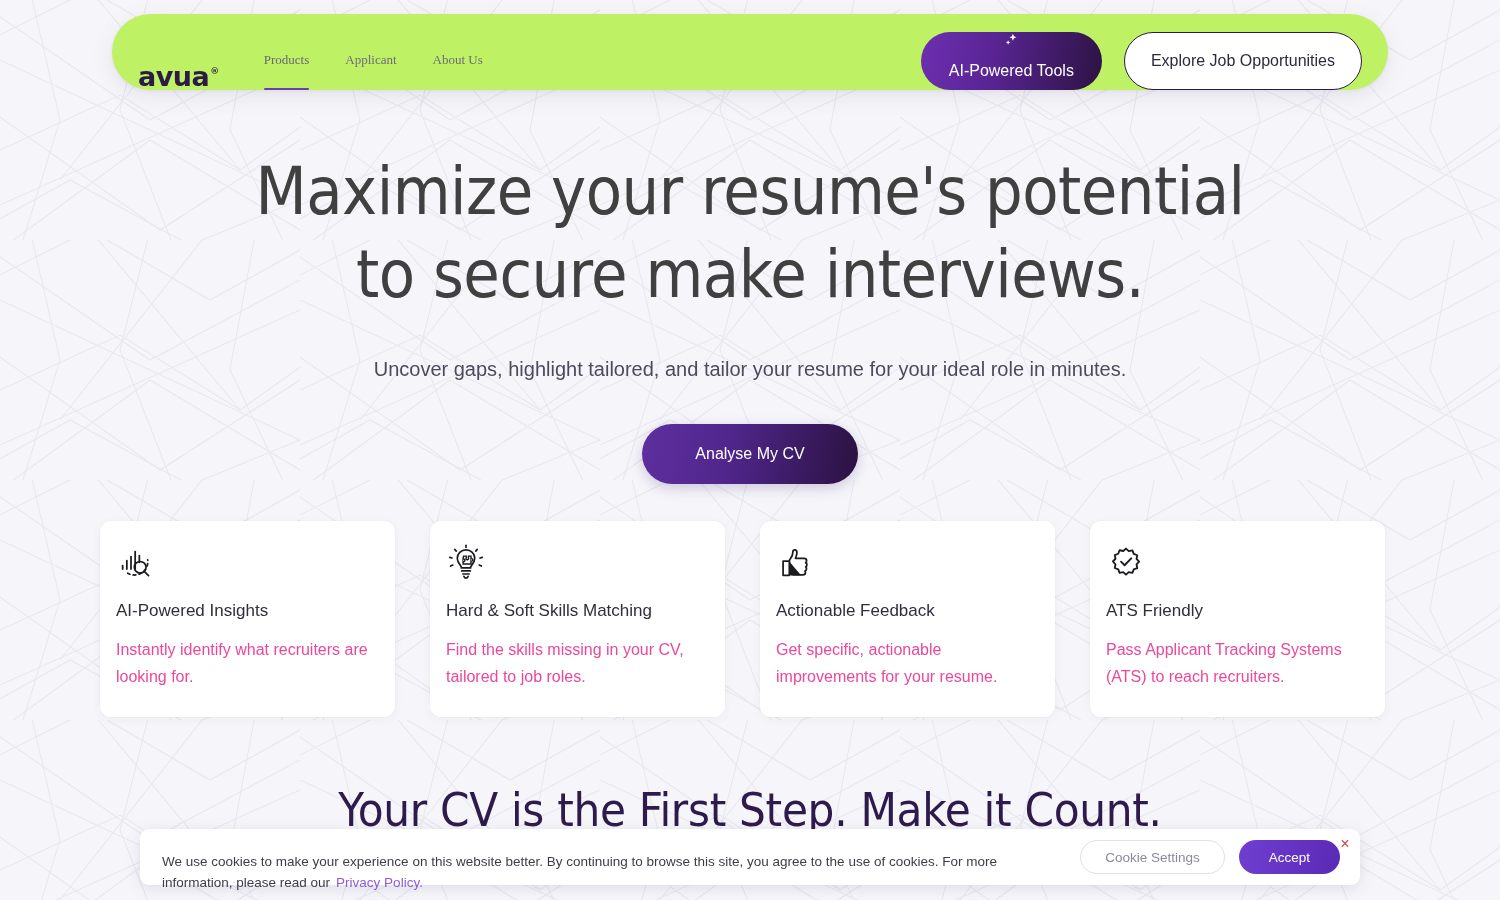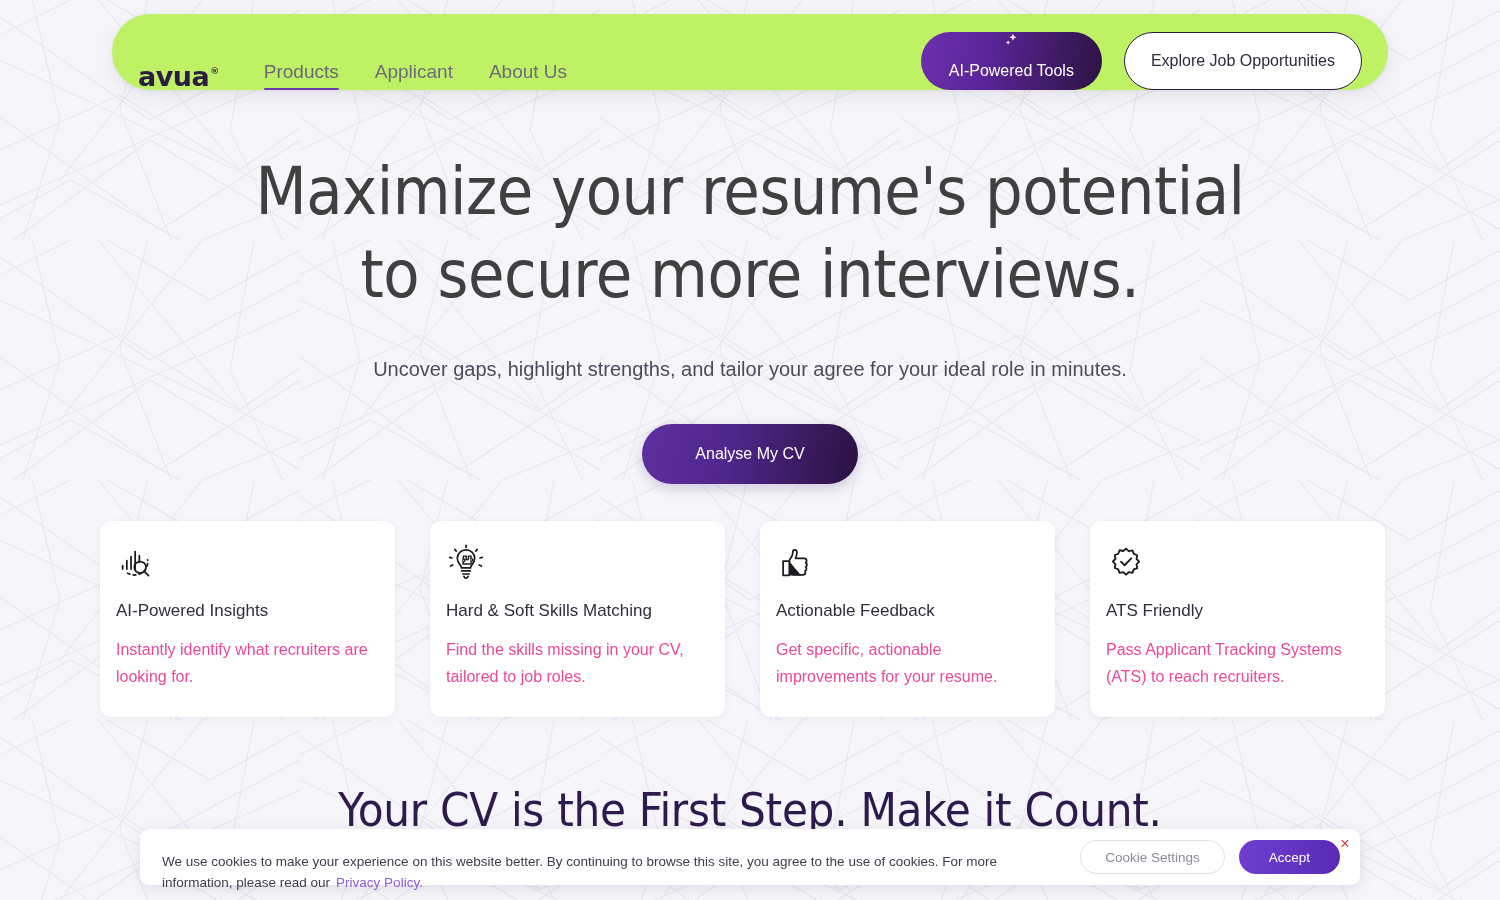--- a/index.html
+++ b/index.html
@@ -41,23 +41,24 @@
     color:#2b1b45; line-height:1;
     position:relative; margin-right:46px;
     font-family:"DejaVu Sans", sans-serif;
   }
   .logo sup {
     font-size:9px; font-weight:700; vertical-align:super;
     position:relative; top:-2px; left:1px;
   }
   .nav { display:flex; align-items:center; gap:36px; }
   .nav-link {
-    font-size:19px; color:#6e6b7b; text-decoration:none;
-    position:relative; padding-bottom:7px; cursor:pointer;
+    font-size:13px; color:#6e6b7b; text-decoration:none;
+    position:relative; padding-bottom:22px; cursor:pointer;
     white-space:nowrap;
+    font-family:Liberation Serif, serif;
   }
   .nav-link.active { color:#6b6878; }
   .nav-link.active::after {
     content:""; position:absolute; left:0; right:0; bottom:0;
     height:2px; background:#6c3fa5; border-radius:2px;
   }
   .header-actions {
     margin-left:auto; display:flex; align-items:center; gap:22px;
   }
   .btn-ai {
@@ -223,23 +224,23 @@
 
       <button class="btn-explore">Explore Job Opportunities</button>
     </div>
 
   </div>
 </div>
 
 <section class="hero">
   <h1>
     <span>Maximize your resume's potential</span><br>
-    <span>to secure more interviews.</span>
+    <span>to secure make interviews.</span>
   </h1>
-  <p class="hero-sub">Uncover gaps, highlight strengths, and tailor your agree for your ideal role in minutes.</p>
+  <p class="hero-sub">Uncover gaps, highlight tailored, and tailor your resume for your ideal role in minutes.</p>
   <button class="btn-cta">Analyse My CV</button>
 </section>
 
 <section class="cards">
 
   <div class="card">
     <div class="card-icon">
       <svg width="40" height="40" viewBox="0 0 48 48" fill="none" stroke="#1b1b1f" stroke-width="2.1" stroke-linecap="round">
         <line x1="8" y1="26" x2="8" y2="30"></line>
         <line x1="13" y1="20" x2="13" y2="30"></line>

